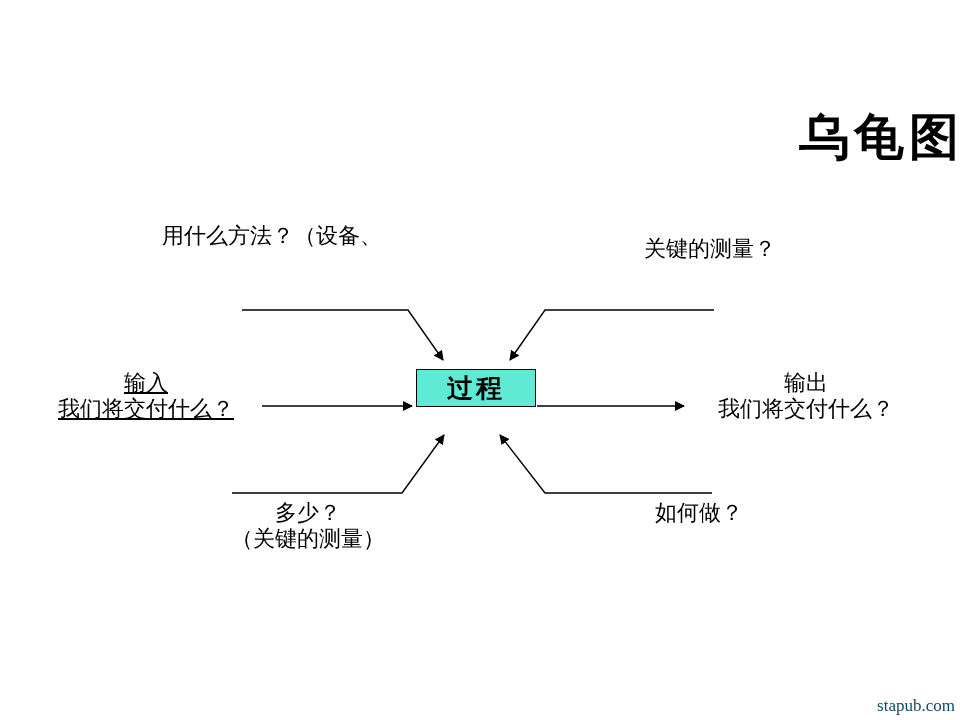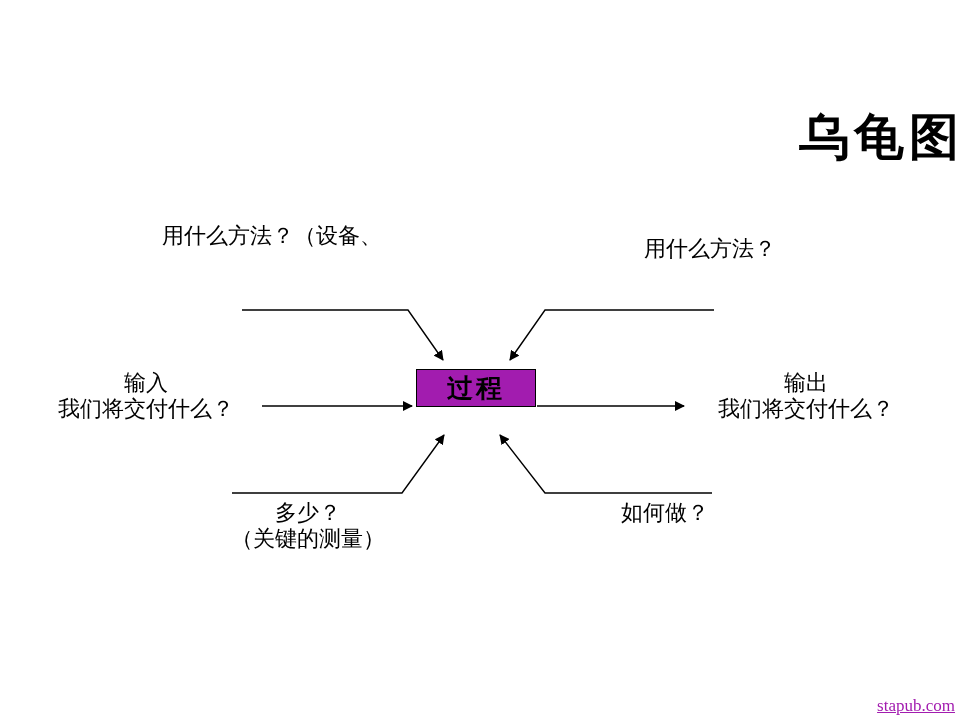--- a/index.html
+++ b/index.html
@@ -37,46 +37,45 @@
   .label {
     position: absolute;
     text-align: center;
     font-size: 22px;
     line-height: 26px;
     white-space: nowrap;
   }
   .label span { display: block; }
   .label-top-left     { top: 223px; left: 152px; width: 240px; }
   .label-top-right    { top: 236px; left: 590px; width: 240px; }
-  .label-left         { top: 370px; left: 26px;  width: 240px; }
+  .label-left         { top: 370px; left: 26px;  width: 240px; text-decoration: underline; }
   .label-right        { top: 370px; left: 686px; width: 240px; }
   .label-bottom-left  { top: 500px; left: 188px; width: 240px; }
-  .label-bottom-right { top: 500px; left: 535px; width: 260px; }
+  .label-bottom-right { top: 500px; left: 569px; width: 260px; }
   .process-box {
     position: absolute;
     left: 416px;
     top: 369px;
     width: 118px;
     height: 36px;
     border: 1.5px solid #000000;
-    background: #a21caf;
+    background: #5eead4;
     display: flex;
     align-items: center;
     justify-content: center;
     font-size: 26px;
     font-weight: bold;
     letter-spacing: 3px;
   }
   .watermark {
     position: absolute;
     right: 5px;
     bottom: 4px;
     font-size: 17px;
-    color: #a21caf;
-    text-decoration: underline;
+    color: #0c4a6e;
   }
 </style>
 </head>
 <body>
 
 <div class="slide">
 
   <div class="title">乌龟图</div>
 
   <svg class="diagram-svg" viewBox="0 0 960 720" xmlns="http://www.w3.org/2000/svg">
@@ -97,21 +96,21 @@
     <polyline points="232,493 402,493 444,435" fill="none" stroke="#000000" stroke-width="1.4" marker-end="url(#arrow)"></polyline>
 
     <polyline points="712,493 545,493 500,435" fill="none" stroke="#000000" stroke-width="1.4" marker-end="url(#arrow)"></polyline>
   </svg>
 
   <div class="label label-top-left">
     <span>用什么方法？（设备、</span>
   </div>
 
   <div class="label label-top-right">
-    <span>用什么方法？</span>
+    <span>关键的测量？</span>
   </div>
 
   <div class="label label-left">
     <span>输入</span>
     <span>我们将交付什么？</span>
   </div>
 
   <div class="label label-right">
     <span>输出</span>
     <span>我们将交付什么？</span>

